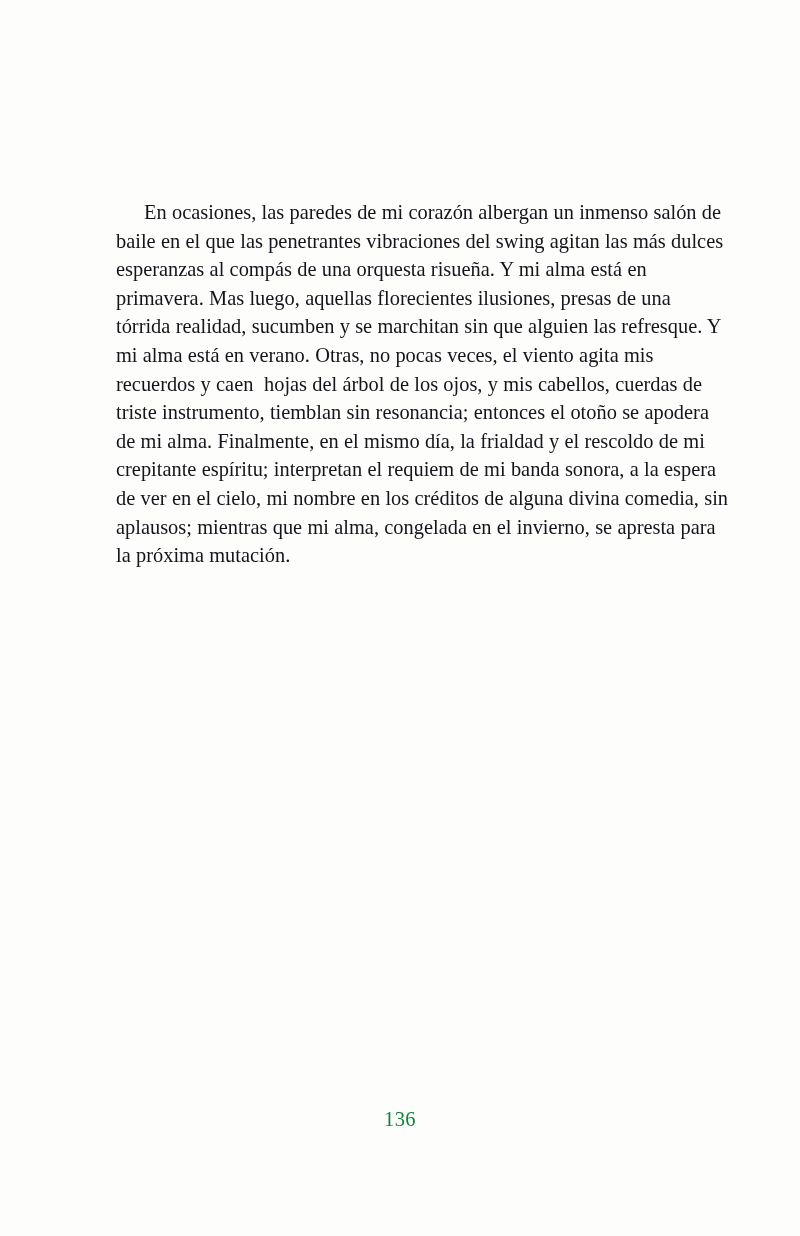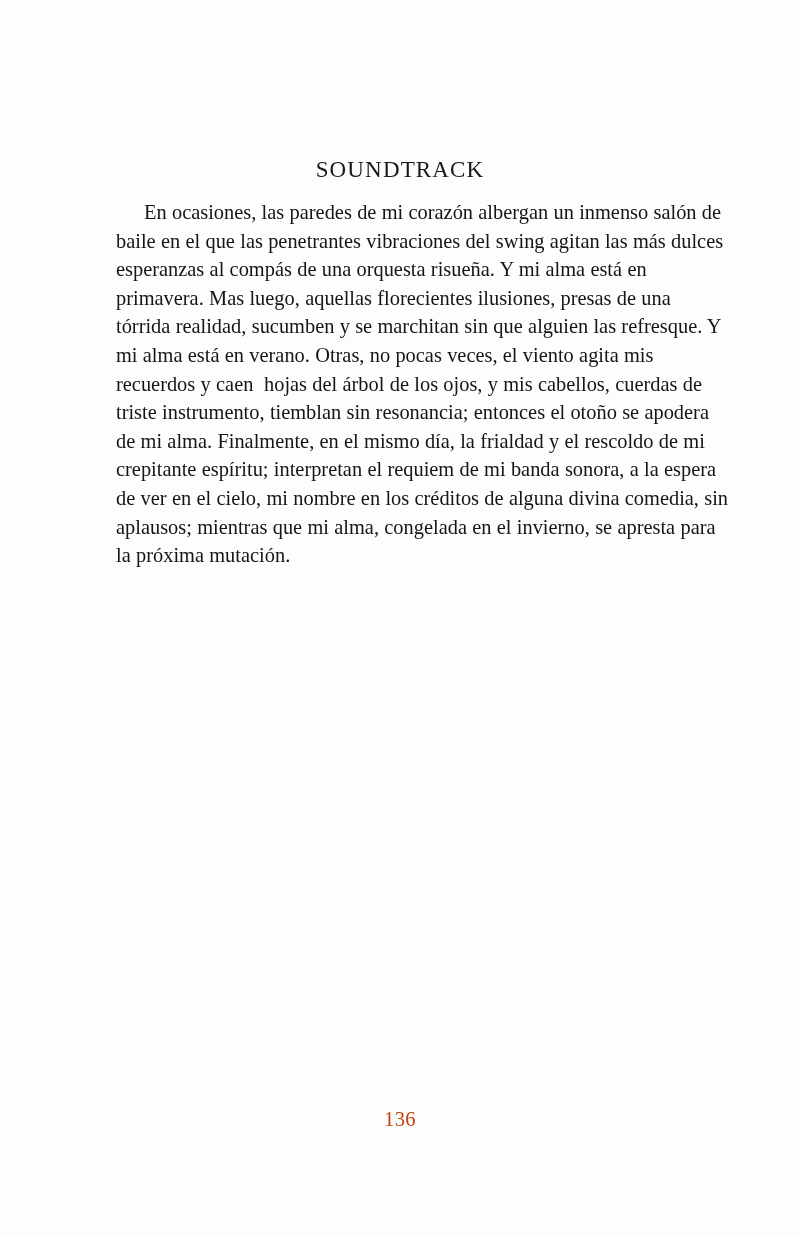--- a/index.html
+++ b/index.html
@@ -57,30 +57,29 @@
   }
 
   .page-number {
     position: absolute;
     left: 0;
     top: 1105px;
     width: 800px;
     text-align: center;
     font-size: 20.5px;
     line-height: 28px;
-    color: #c2410c;
+    color: #15803d;
     letter-spacing: 0.4px;
   }
 </style>
 </head>
 <body>
 
 <div class="page">
 
-  <h1 class="page-title">SOUNDTRACK</h1>
 
   <div class="body-block">
     <p class="body-paragraph">En ocasiones, las paredes de mi corazón albergan un inmenso salón de baile en el que las penetrantes vibraciones del swing agitan las más dulces esperanzas al compás de una orquesta risueña. Y mi alma está en primavera. Mas luego, aquellas florecientes ilusiones, presas de una tórrida realidad, sucumben y se marchitan sin que alguien las refresque. Y mi alma está en verano. Otras, no pocas veces, el viento agita mis recuerdos y caen  hojas del árbol de los ojos, y mis cabellos, cuerdas de triste instrumento, tiemblan sin resonancia; entonces el otoño se apodera de mi alma. Finalmente, en el mismo día, la frialdad y el rescoldo de mi crepitante espíritu; interpretan el requiem de mi banda sonora, a la espera de ver en el cielo, mi nombre en los créditos de alguna divina comedia, sin aplausos; mientras que mi alma, congelada en el invierno, se apresta para la próxima mutación.</p>
   </div>
 
   <div class="page-number">136</div>
 
 </div>
 
 </body></html>

